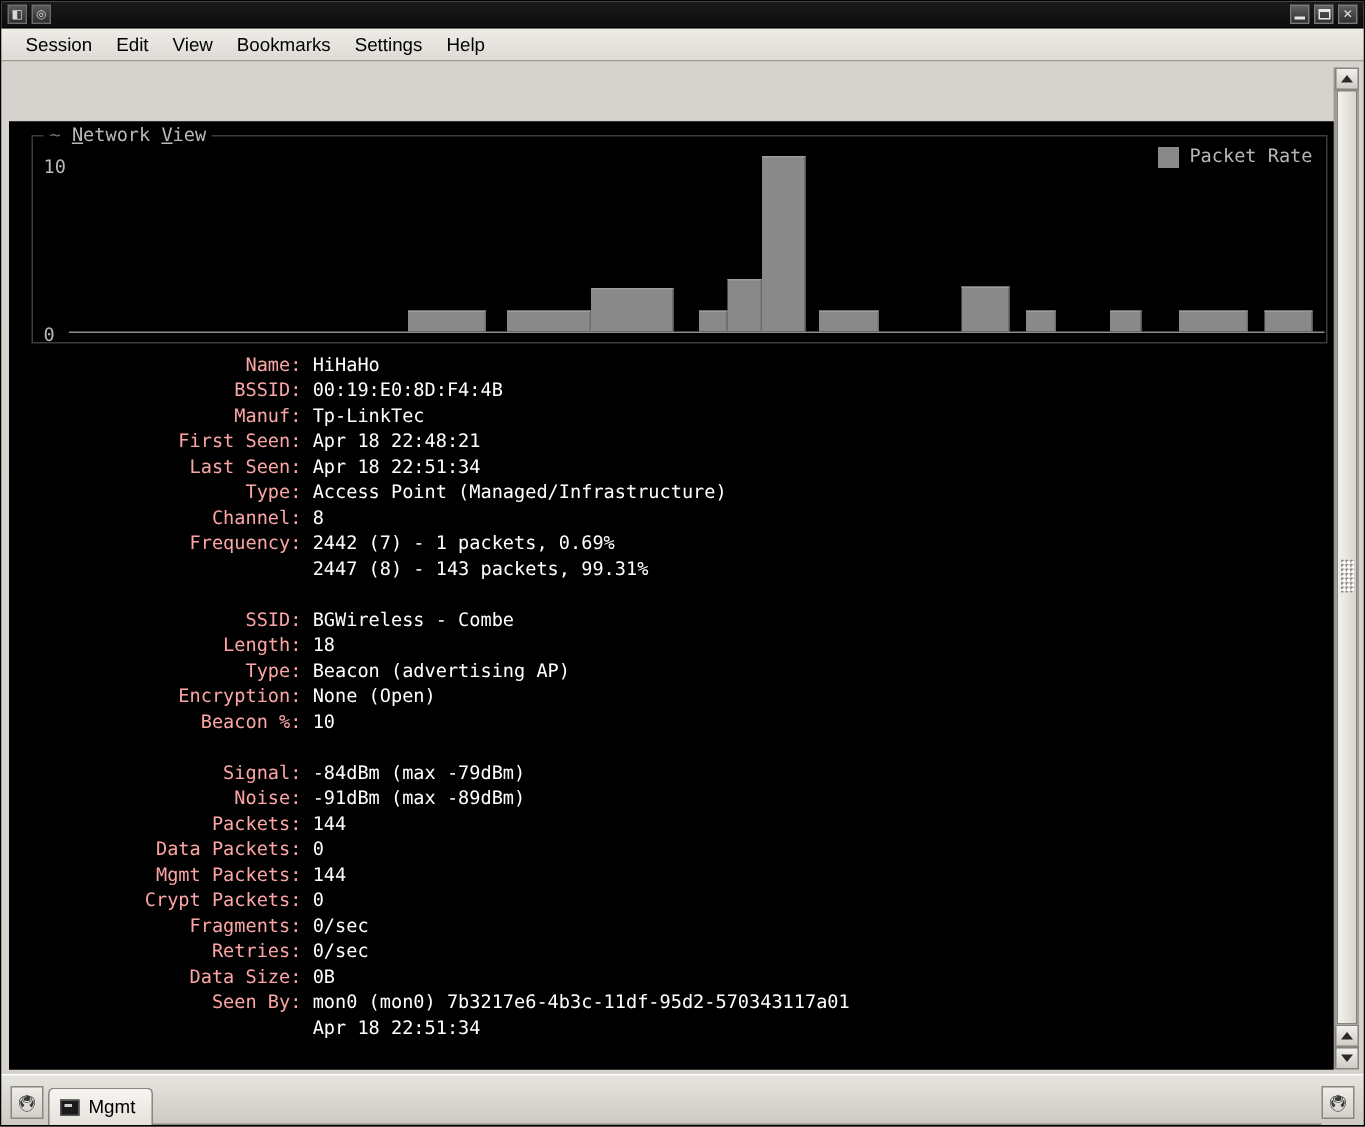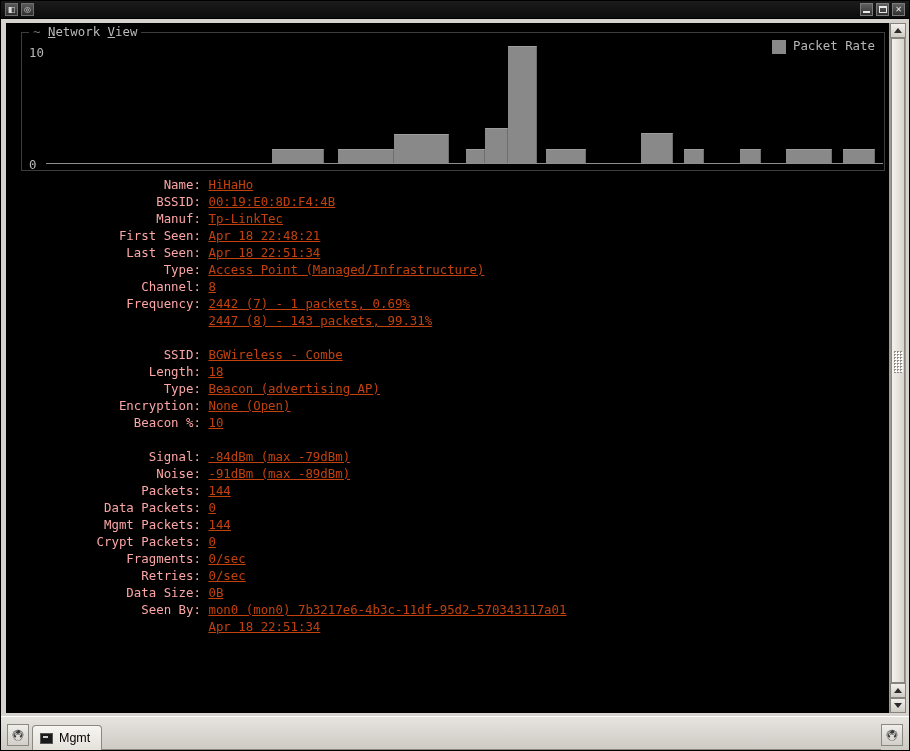--- a/index.html
+++ b/index.html
@@ -76,20 +76,21 @@
   #term {
     flex: 1;
     background: #000;
     border: 1px solid #000;
     position: relative;
     overflow: hidden;
     color: #c8c8c8;
     font-family: "DejaVu Sans Mono", "Liberation Mono", monospace;
     font-size: 12.4px;
     line-height: 17px;
+    margin-top: 36px;
   }
   #term-inner { position: absolute; inset: 0; }
 
   
   #netview {
     position: absolute; left: 14px; top: 8px;
     width: 864px; height: 139px;
   }
   #netview-border {
     position: absolute; inset: 0;
@@ -142,21 +143,21 @@
 
   
   #details {
     position: absolute; left: 0; top: 152px; right: 0;
     white-space: pre;
     font-family: "DejaVu Sans Mono","Liberation Mono",monospace;
     font-size: 12.4px; line-height: 17px;
   }
   .row { height: 17px; }
   .lbl { color: #fca5a5; }
-  .val { color: #c2410c; text-decoration: underline; }
+  .val { color: #ffffff; }
 
   
   #term-scroll {
     width: 17px; min-width: 17px;
     background: #d6d3ce;
     border-left: 1px solid #9d9a94;
     display: flex; flex-direction: column;
     margin-left: 0;
   }
   .sb-btn {
@@ -241,20 +242,28 @@
       <div class="tb-btn">
           <div class="mini-bar"></div>
         </div>
       <div class="tb-btn">
           <div class="mini-box"></div>
         </div>
       <div class="tb-btn">✕</div>
     </div>
   </div>
 
+  <div id="menubar">
+    <div class="menu-item">Session</div>
+    <div class="menu-item">Edit</div>
+    <div class="menu-item">View</div>
+    <div class="menu-item">Bookmarks</div>
+    <div class="menu-item">Settings</div>
+    <div class="menu-item">Help</div>
+  </div>
 
   <div id="term-wrap">
     <div id="term">
       <div id="term-inner">
 
         <div id="netview">
           <div id="netview-border"></div>
 
           <div id="netview-title"><span class="dim">~ </span><span class="ul">N</span><span>etwork </span><span class="ul">V</span><span>iew</span></div>
 

